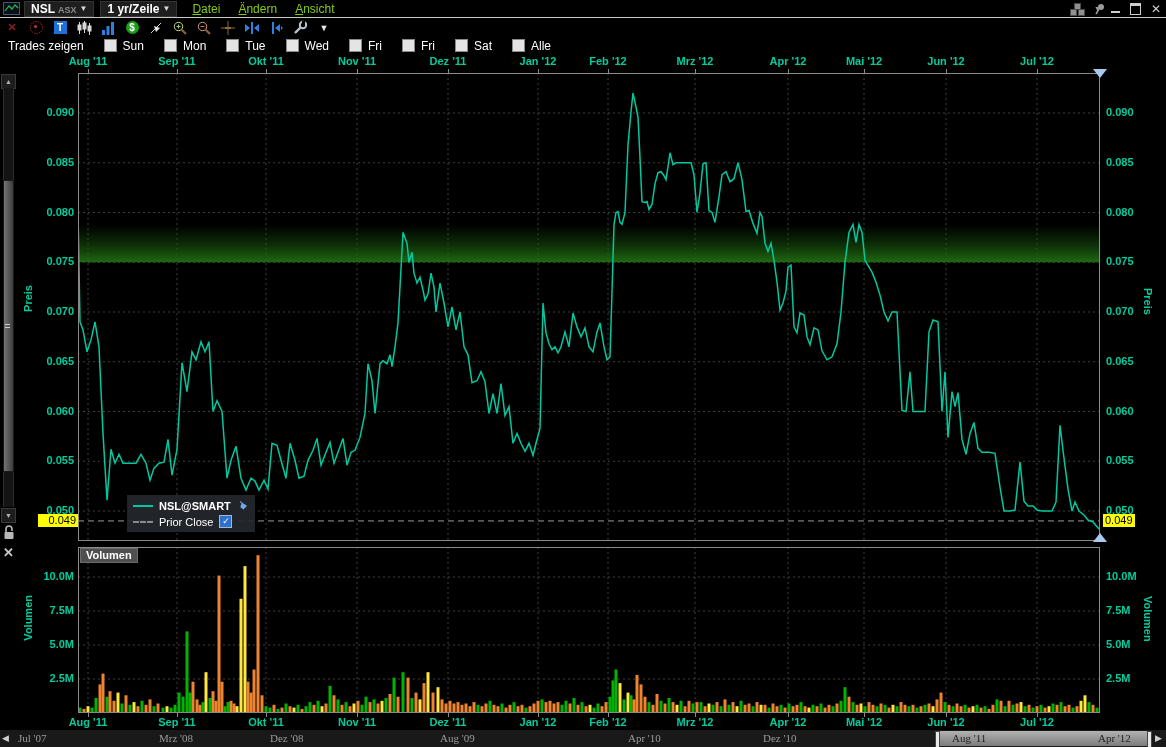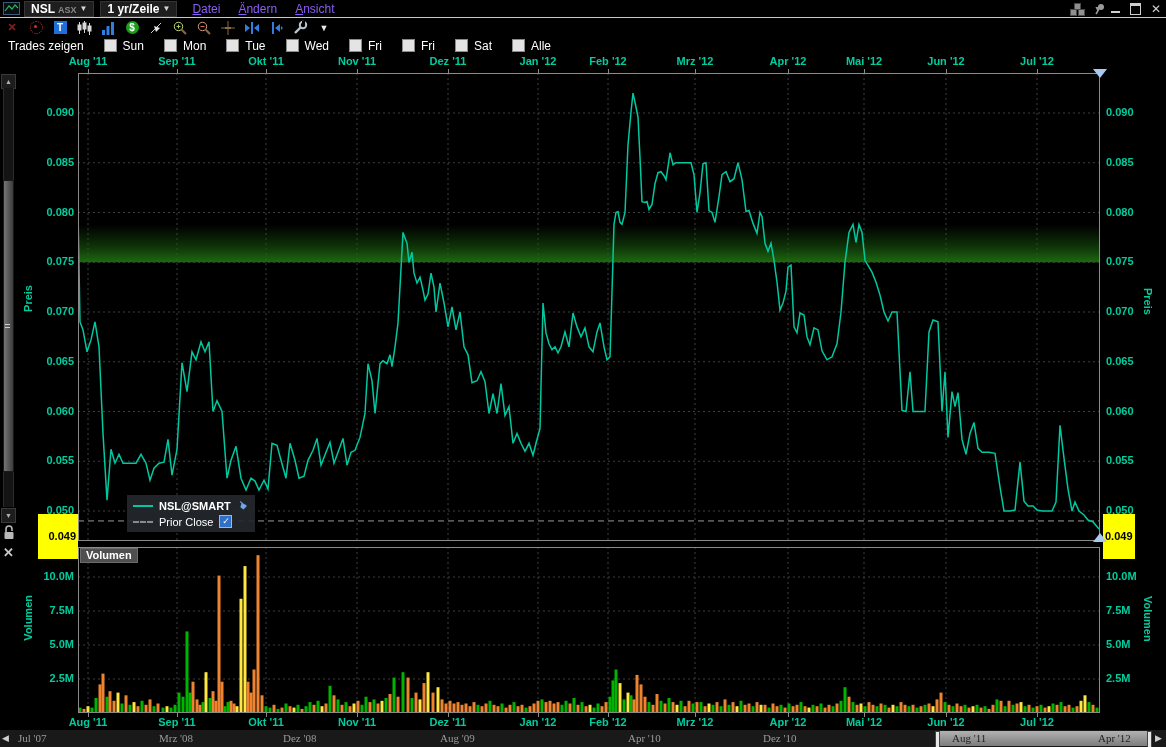--- a/index.html
+++ b/index.html
@@ -7,21 +7,21 @@
         font-family:"Liberation Sans",sans-serif;color:#e8e8e8;}
   
   .menubar{position:absolute;top:0;left:0;width:1166px;height:17px;display:flex;align-items:center;
            border-bottom:1px solid #c9c9c9;background:#000;}
   .appicon{width:17px;height:13px;margin:0 4px 0 3px;display:inline-block;}
   .symbtn,.tfbtn{display:flex;align-items:baseline;gap:3px;background:#1e1e1e;border:1px solid #343434;
            height:14px;padding:0 6px;margin-right:6px;cursor:default;}
   .symbtn b{font-size:12px;color:#fff;} .symbtn .exch{font-size:9px;color:#8a8a8a;font-weight:700;}
   .tfbtn b{font-size:12px;color:#fff;}
   .dd{font-size:8px;color:#d8d8d8;align-self:center;}
-  .menu{display:inline-block;font-size:12px;color:#8b5cf6;padding:0 9px;}
+  .menu{display:inline-block;font-size:12px;color:#84cc16;padding:0 9px;}
   .menu::first-letter{text-decoration:underline;}
   .mb-right{margin-left:auto;display:flex;align-items:center;gap:10px;padding-right:5px;}
   .wbtn{color:#cfcfcf;font-size:10px;line-height:10px;}
   .minbox{width:9px;height:2px;background:#cfcfcf;margin-top:6px;}
   .maxbox{width:9px;height:8px;border:1px solid #cfcfcf;border-top:3px solid #cfcfcf;}
   .cubes{position:relative;width:14px;height:12px;}
   .cubes i{position:absolute;width:5px;height:5px;background:#909090;border:1px solid #4a4a4a;}
   .pin{display:flex;align-items:center;gap:2px;}
   
   .toolbar{position:absolute;top:18px;left:0;width:1166px;height:19px;display:flex;align-items:center;
@@ -41,22 +41,22 @@
   .day{display:flex;align-items:center;gap:6px;}
   .cb{width:11px;height:11px;background:#e4e4e4;border:1px solid #8a8a8a;display:inline-block;}
   
   .axisrow{position:absolute;left:0;width:1166px;height:18px;}
   .mlabel{position:absolute;transform:translateX(-50%);font-size:11px;font-weight:700;color:#00cc9e;white-space:nowrap;}
   .mtick{position:absolute;width:1px;height:4px;background:#8a8a8a;}
   .ptick{position:absolute;font-size:11px;font-weight:700;color:#00cc9e;white-space:nowrap;}
   .lcol{text-align:right;width:74px;left:0;}
   .ylab{position:absolute;font-size:11px;font-weight:700;color:#00cc9e;writing-mode:vertical-rl;}
   .ylab.flip{transform:rotate(180deg);}
-  .lastpx{position:absolute;background:#ffff00;color:#000;font-size:11px;font-weight:700;
-          padding:16px 2px;line-height:13px;}
+  .lastpx{position:absolute;background:#ffff00;color:#000;font-size:11px;font-weight:400;
+          padding:0 2px;line-height:13px;}
   .lastpx.l{left:38px;width:36px;text-align:right;} .lastpx.r{left:1103px;}
   svg{position:absolute;display:block;}
   
   .vsb-btn{position:absolute;width:13px;height:13px;background:#1d1d1d;border:1px solid #3a3a3a;
            color:#b0b0b0;font-size:7px;display:flex;align-items:center;justify-content:center;}
   .vsb-track{position:absolute;left:3px;width:9px;background:#141414;border-left:1px solid #2c2c2c;border-right:1px solid #2c2c2c;}
   .vsb-thumb{position:absolute;left:3px;width:9px;background:linear-gradient(to right,#757575,#3c3c3c);
            border:1px solid #1a1a1a;}
   .vsb-grip{position:absolute;left:1px;width:5px;height:1px;background:#cfcfcf;}
   .strip-ic{position:absolute;color:#c8c8c8;}
@@ -681,21 +681,21 @@
     </div>
   </div>
 
   <span class="voltag">Volumen</span>
 
   <div class="tl" id="timeline">
     <span class="tl-arrow" style="left:2px;">◀</span>
     <span class="tl-arrow" style="left:1155px;">▶</span>
   <span class="tl-label" style="position: absolute; left: 18px;">Jul '07</span>
       <span class="tl-label" style="position: absolute; left: 159px;">Mrz '08</span>
-      <span class="tl-label" style="position: absolute; left: 283px;">Dez '08</span>
+      <span class="tl-label" style="position: absolute; left: 270px;">Dez '08</span>
       <span class="tl-label" style="position: absolute; left: 440px;">Aug '09</span>
       <span class="tl-label" style="position: absolute; left: 628px;">Apr '10</span>
       <span class="tl-label" style="position: absolute; left: 763px;">Dez '10</span>
       <div class="tl-thumb" style="left: 938px; width: 210px;"></div>
       <span class="tl-label" style="position: absolute; left: 952px; color: rgb(31, 31, 31); z-index: 2;">Aug '11</span>
       <span class="tl-label" style="position: absolute; left: 1098px; color: rgb(31, 31, 31); z-index: 2;">Apr '12</span>
       <span class="tl-grip" style="position: absolute; left: 935px;"></span>
       <span class="tl-grip" style="position: absolute; left: 1147px;"></span>
     </div>
 

